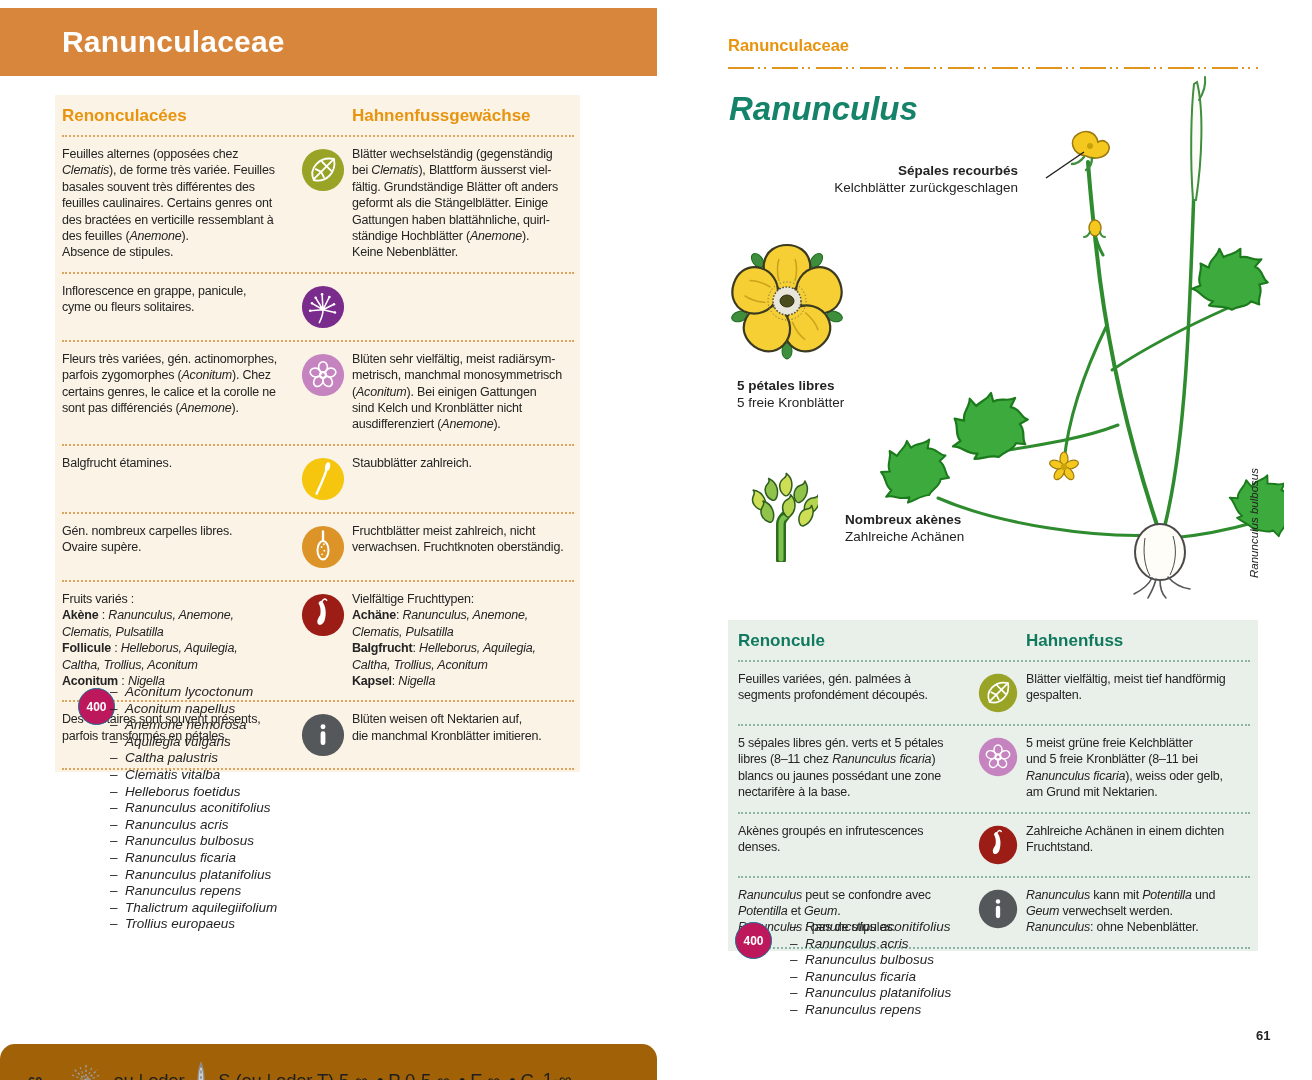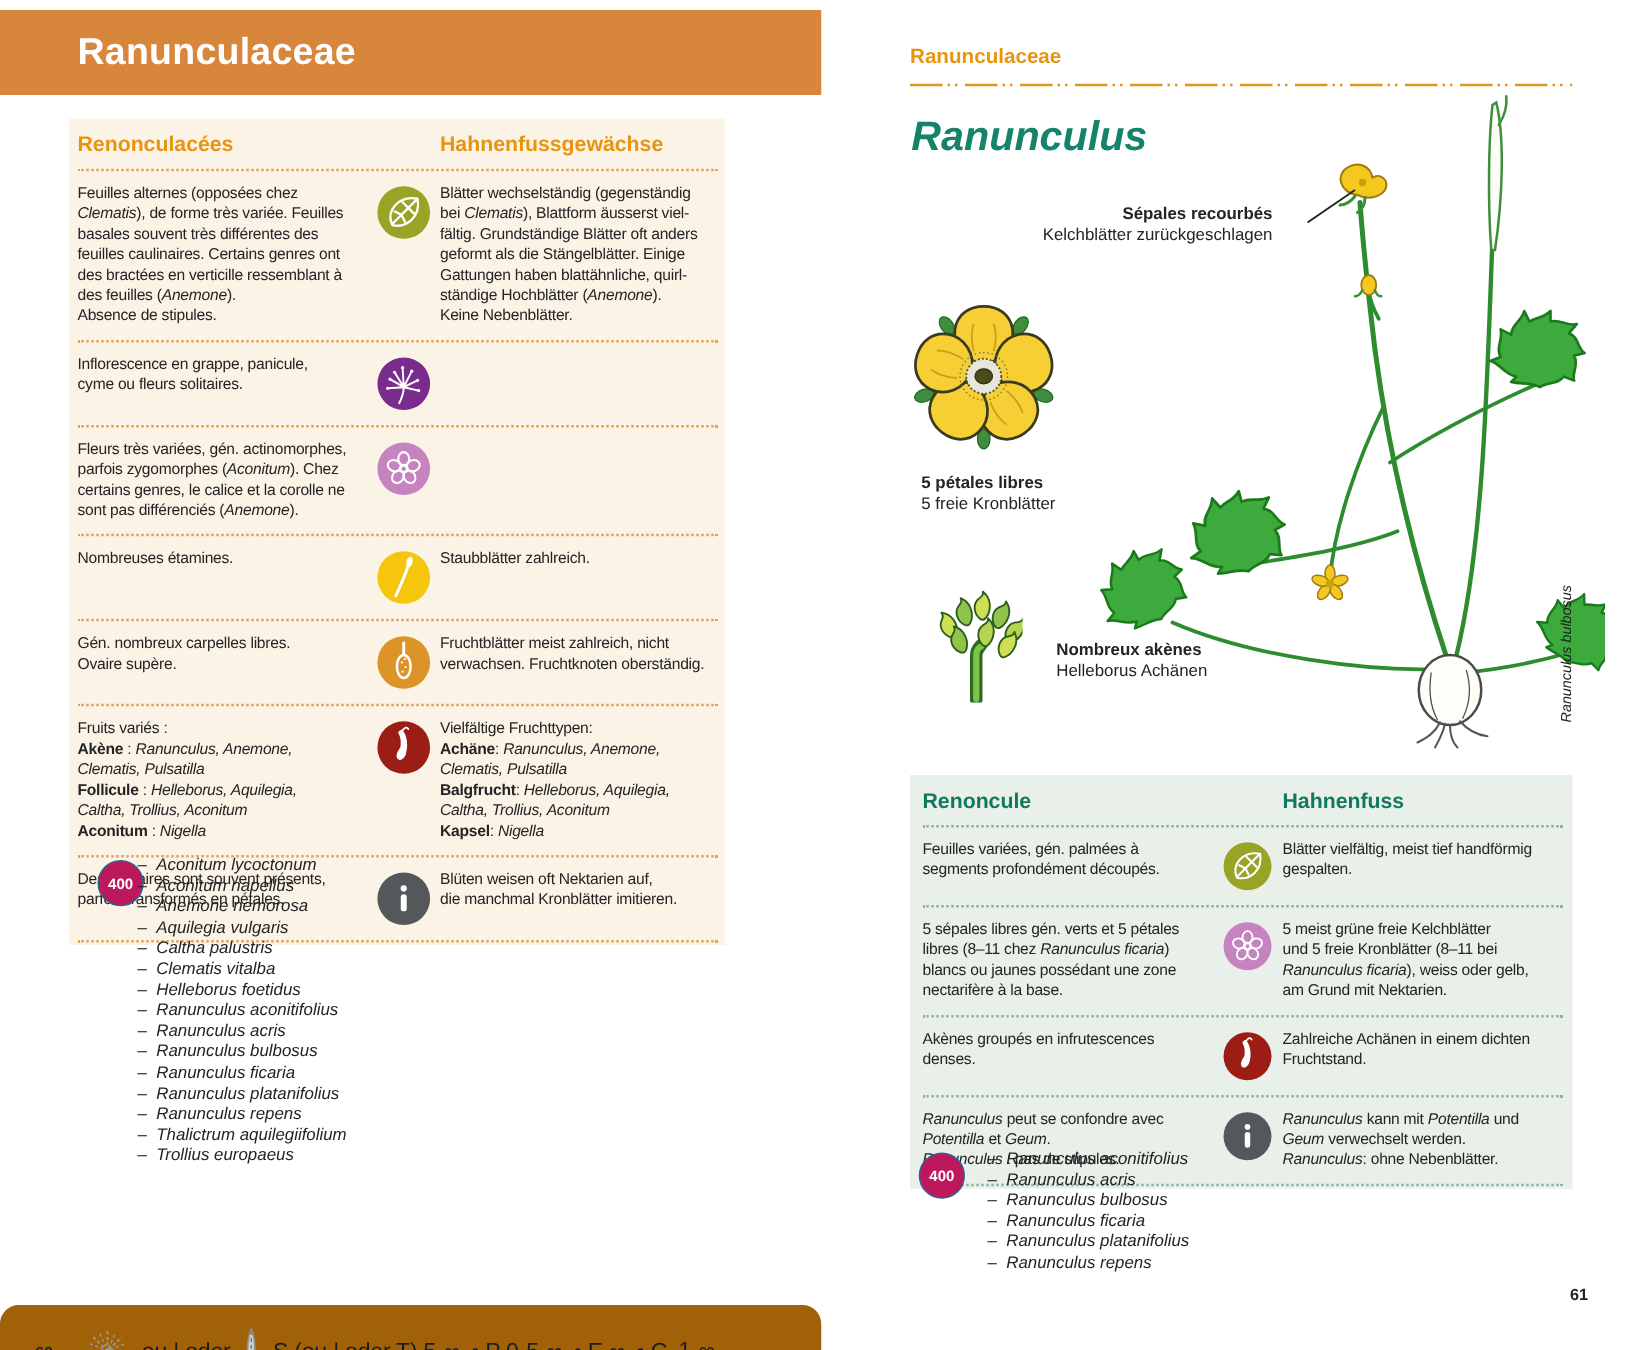--- a/index.html
+++ b/index.html
@@ -164,23 +164,24 @@
           </svg>
         </div>
     </div>
     <div class="trow">
       <div class="cell">Fleurs très variées, gén. actinomorphes,<br>parfois zygomorphes (<i>Aconitum</i>). Chez<br>certains genres, le calice et la corolle ne<br>sont pas différenciés (<i>Anemone</i>).</div>
       <div class="icell">
           <svg class="ricon">
             <use href="#sym-flower"></use>
           </svg>
         </div>
-    </div>
-    <div class="trow">
-      <div class="cell">Nombreuses étamines.</div>
+      <div class="cell">Blüten sehr vielfältig, meist radiärsym-<br>metrisch, manchmal monosymmetrisch<br>(<i>Aconitum</i>). Bei einigen Gattungen<br>sind Kelch und Kronblätter nicht<br>ausdifferenziert (<i>Anemone</i>).</div>
+    </div>
+    <div class="trow">
+      <div class="cell">Balgfrucht étamines.</div>
       <div class="icell">
           <svg class="ricon">
             <use href="#sym-stamen"></use>
           </svg>
         </div>
       <div class="cell">Staubblätter zahlreich.</div>
     </div>
     <div class="trow">
       <div class="cell">Gén. nombreux carpelles libres.<br>Ovaire supère.</div>
       <div class="icell">
@@ -355,21 +356,21 @@
   <div class="lab sepal-label">
     <div class="b">Sépales recourbés</div>
     <div>Kelchblätter zurückgeschlagen</div>
   </div>
   <div class="lab petal-label">
     <div class="b">5 pétales libres</div>
     <div>5 freie Kronblätter</div>
   </div>
   <div class="lab achene-label">
     <div class="b">Nombreux akènes</div>
-    <div>Helleborus Achänen</div>
+    <div>Zahlreiche Achänen</div>
   </div>
   <div class="vcaption">Ranunculus bulbosus</div>
 
   <div class="rtable">
     <div class="thead" style="grid-template-columns:232px 56px 1fr;">
       <div class="h">Renoncule</div>
       <div></div>
       <div class="h">Hahnenfuss</div>
     </div>
     <div class="trow">

